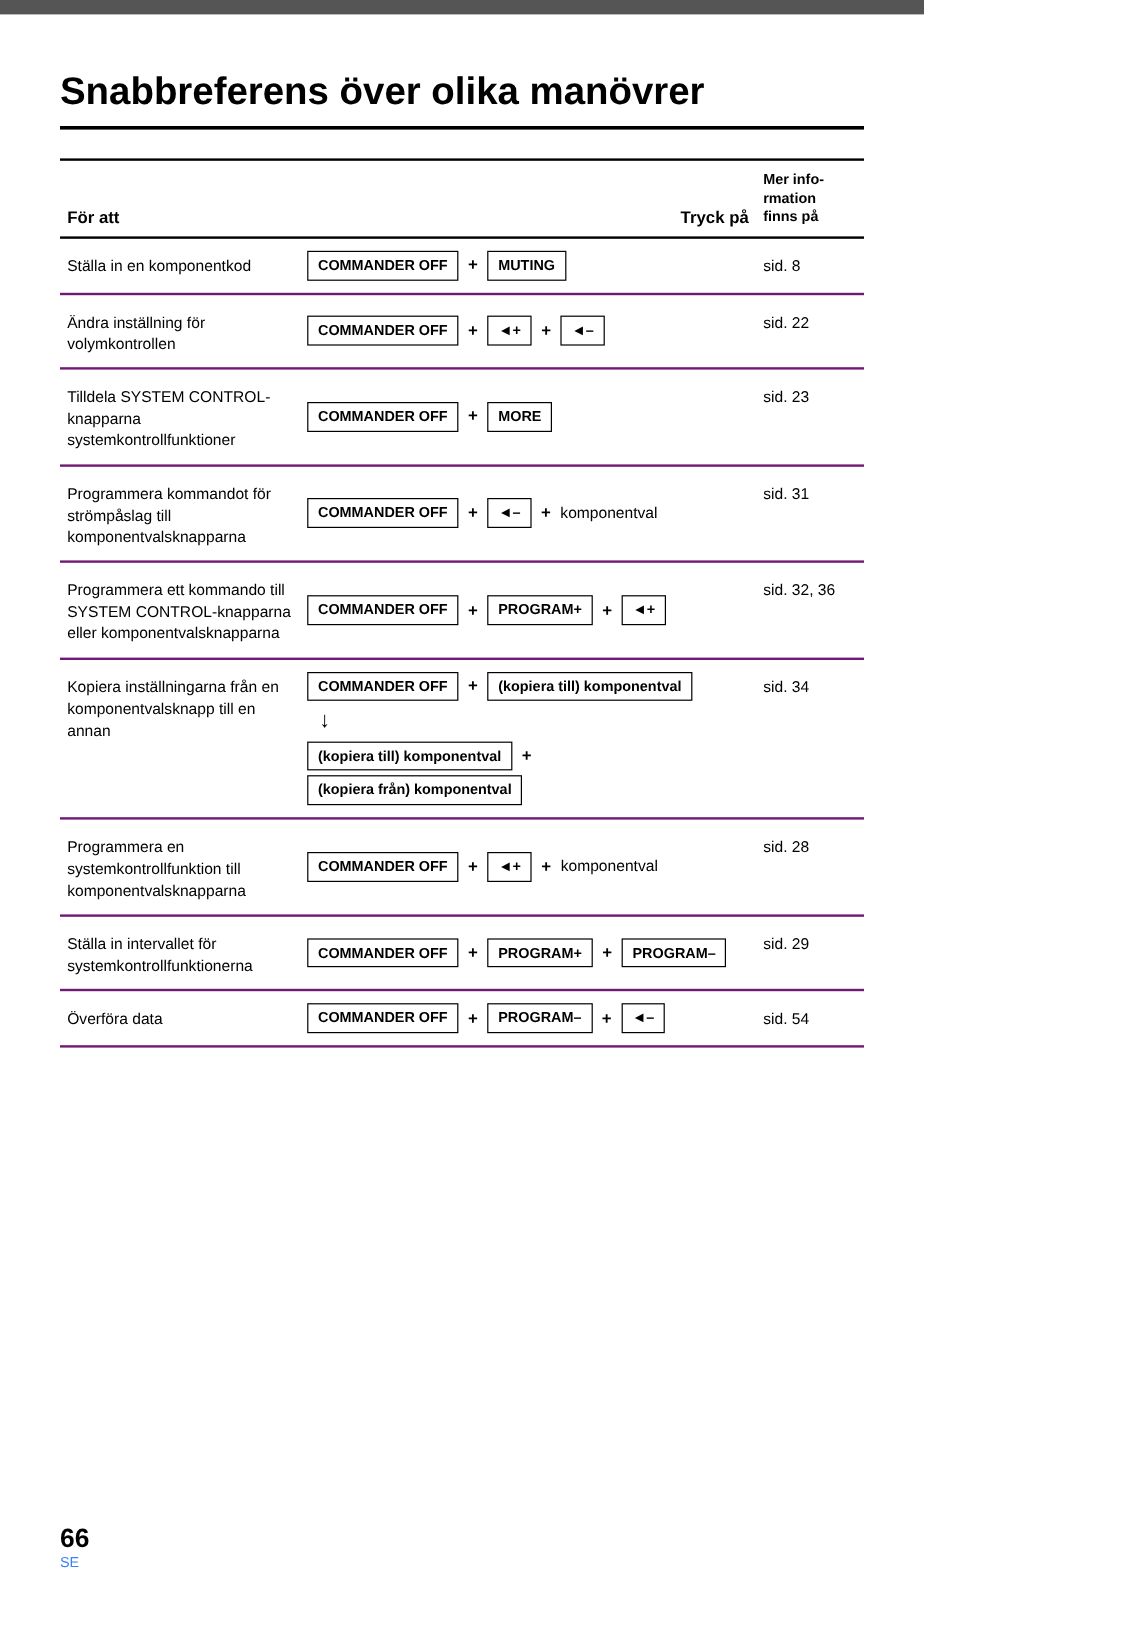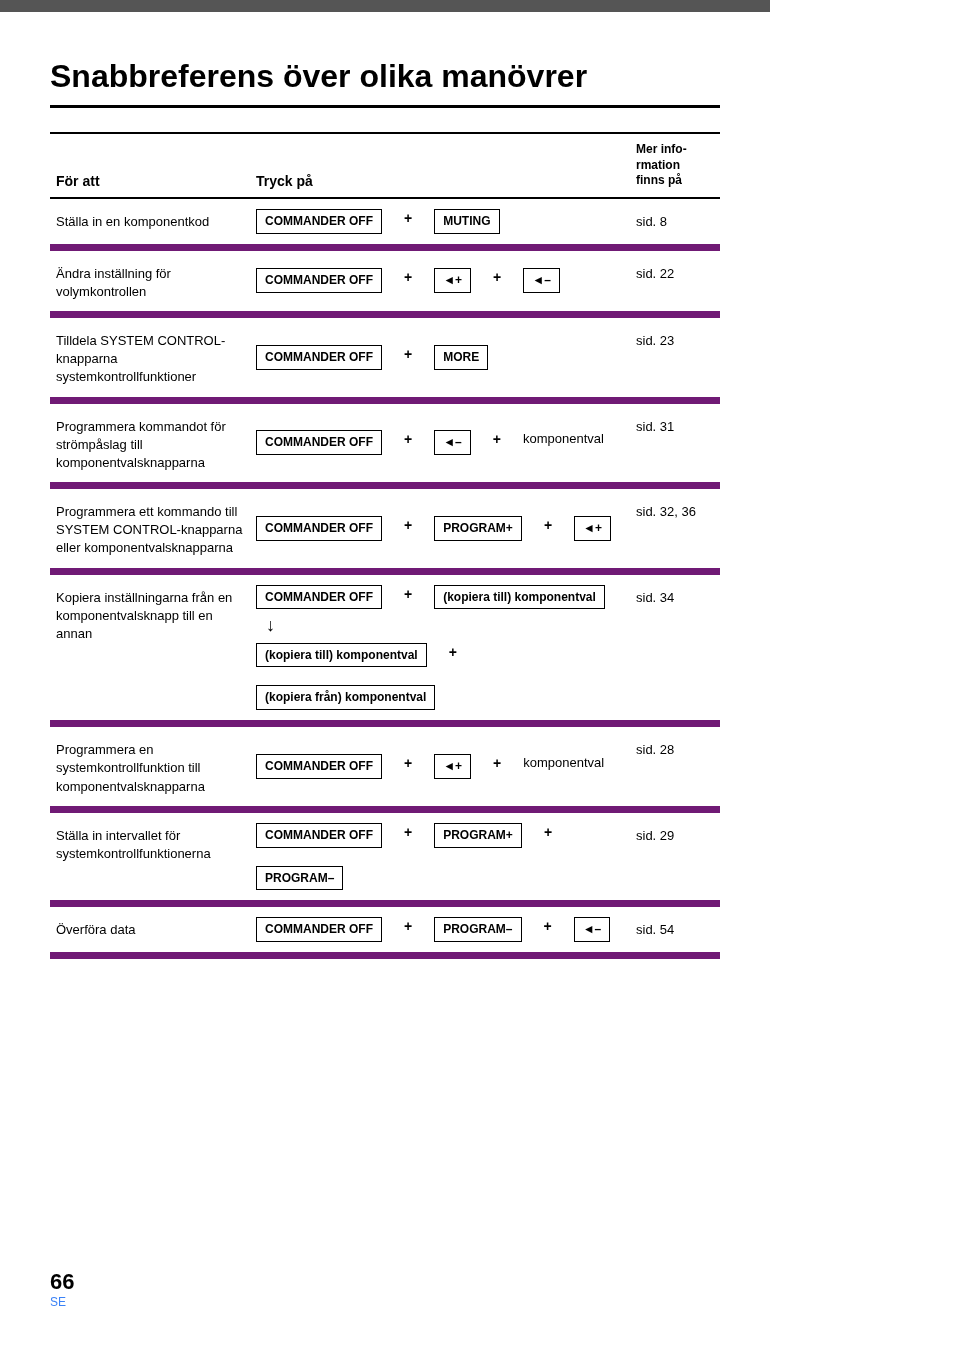--- a/index.html
+++ b/index.html
@@ -52,33 +52,33 @@
       vertical-align: bottom;
       margin-top: 16px;
     }
 
     thead tr th:first-child {
       width: 200px;
       text-align: left;
     }
 
     thead tr th:nth-child(2) {
-      text-align: left;
+      text-align: right;
     }
 
     thead tr th:last-child {
       width: 90px;
       text-align: left;
       font-size: 12px;
       line-height: 1.3;
     }
 
     tbody tr td {
       padding: 10px 6px;
-      border-bottom: 7px solid #701a75;
+      border-bottom: 2px solid #701a75;
       vertical-align: middle;
       font-size: 13px;
       line-height: 1.4;
     }
 
     tbody tr td:first-child {
       vertical-align: top;
       padding-top: 14px;
       font-size: 13px;
     }
@@ -101,22 +101,23 @@
     .plus-sign {
       display: inline-block;
       font-size: 14px;
       font-weight: bold;
       margin: 0 4px;
       vertical-align: middle;
     }
 
     .key-sequence {
       display: flex;
+      align-items: center;
       flex-wrap: wrap;
-      gap: 18px;
+      gap: 4px;
     }
 
     .copy-row {
       display: flex;
       flex-direction: column;
       align-items: flex-start;
       gap: 4px;
     }
 
     .copy-row .down-arrow {

